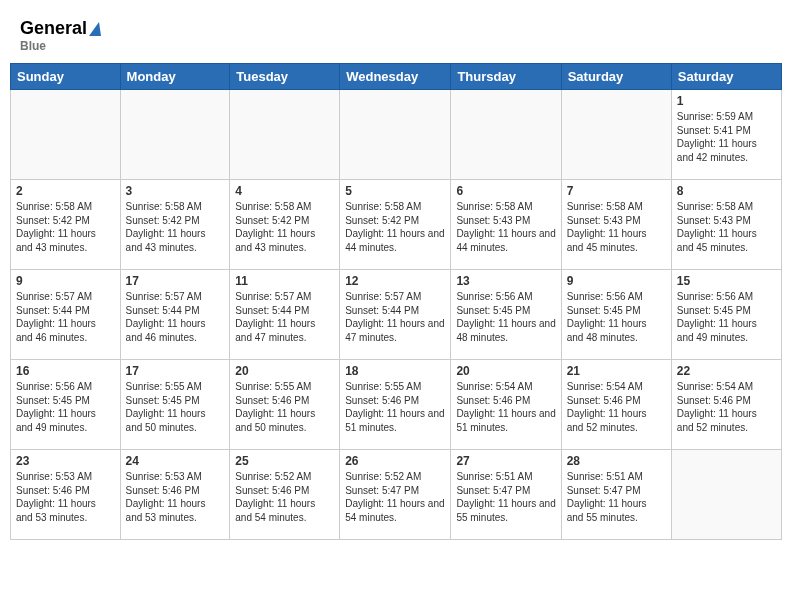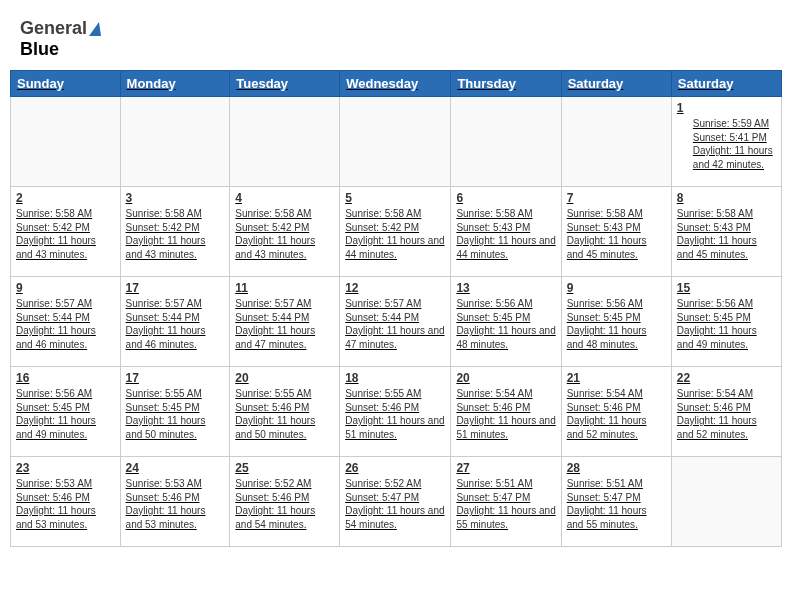--- a/index.html
+++ b/index.html
@@ -24,41 +24,40 @@
     .logo-general {
       font-size: 18px;
       font-weight: bold;
       color: #333;
     }
     .logo-line {
       display: flex;
       align-items: center;
     }
     .logo-blue-text {
-      font-size: 18px;
-      font-weight: bold;
-      color: #000000;
+      font-size: 12px;
+      font-weight: bold;
+      color: #737373;
     }
     .title-section {
       text-align: right;
     }
     .month-title {
       font-size: 32px;
       font-weight: bold;
       color: #333;
     }
     .location-title {
       font-size: 14px;
       color: #555;
     }
     .calendar {
       width: 100%;
       border-collapse: collapse;
       margin-top: 6px;
-      text-decoration: underline;
     }
     .calendar th {
       background-color: #2a6db5;
       color: #fff;
       text-align: left;
       padding: 5px 6px;
       font-size: 13px;
       font-weight: bold;
       border: 1px solid #1a5a9a;
     }
@@ -86,21 +85,21 @@
       color: #333;
     }
   </style>
 </head>
 <body>
 
 <div class="header">
   <div class="logo">
     <div class="logo-line">
       <span class="logo-general">
-        <span style="color:#404040">General</span><span style="display:inline-block; width:0; height:0; border-left:10px solid transparent; border-right:2px solid transparent; border-bottom:14px solid #2a6db5; margin-left:2px; vertical-align:middle;"></span>
+        <span style="color:#000000">General</span><span style="display:inline-block; width:0; height:0; border-left:10px solid transparent; border-right:2px solid transparent; border-bottom:14px solid #2a6db5; margin-left:2px; vertical-align:middle;"></span>
       </span>
     </div>
     <div class="logo-line">
       <span class="logo-blue-text">Blue</span>
     </div>
   </div>
   <div class="title-section">
     <div class="month-title"></div>
     <div class="location-title"></div>
   </div>
@@ -121,21 +120,21 @@
   <tbody id="calendar-body">
   <tr>
         <td class="empty"></td>
         <td class="empty"></td>
         <td class="empty"></td>
         <td class="empty"></td>
         <td class="empty"></td>
         <td class="empty"></td>
         <td>
           <div class="day-number">1</div>
-          <div class="day-info" style="white-space: pre-line; margin-left: 16px;">Sunrise: 5:59 AM
+          <div class="day-info" style="white-space: pre-line;">Sunrise: 5:59 AM
 Sunset: 5:41 PM
 Daylight: 11 hours and 42 minutes.</div>
         </td>
       </tr>
       <tr>
         <td>
           <div class="day-number">2</div>
           <div class="day-info" style="white-space: pre-line;">Sunrise: 5:58 AM
 Sunset: 5:42 PM
 Daylight: 11 hours and 43 minutes.</div>

